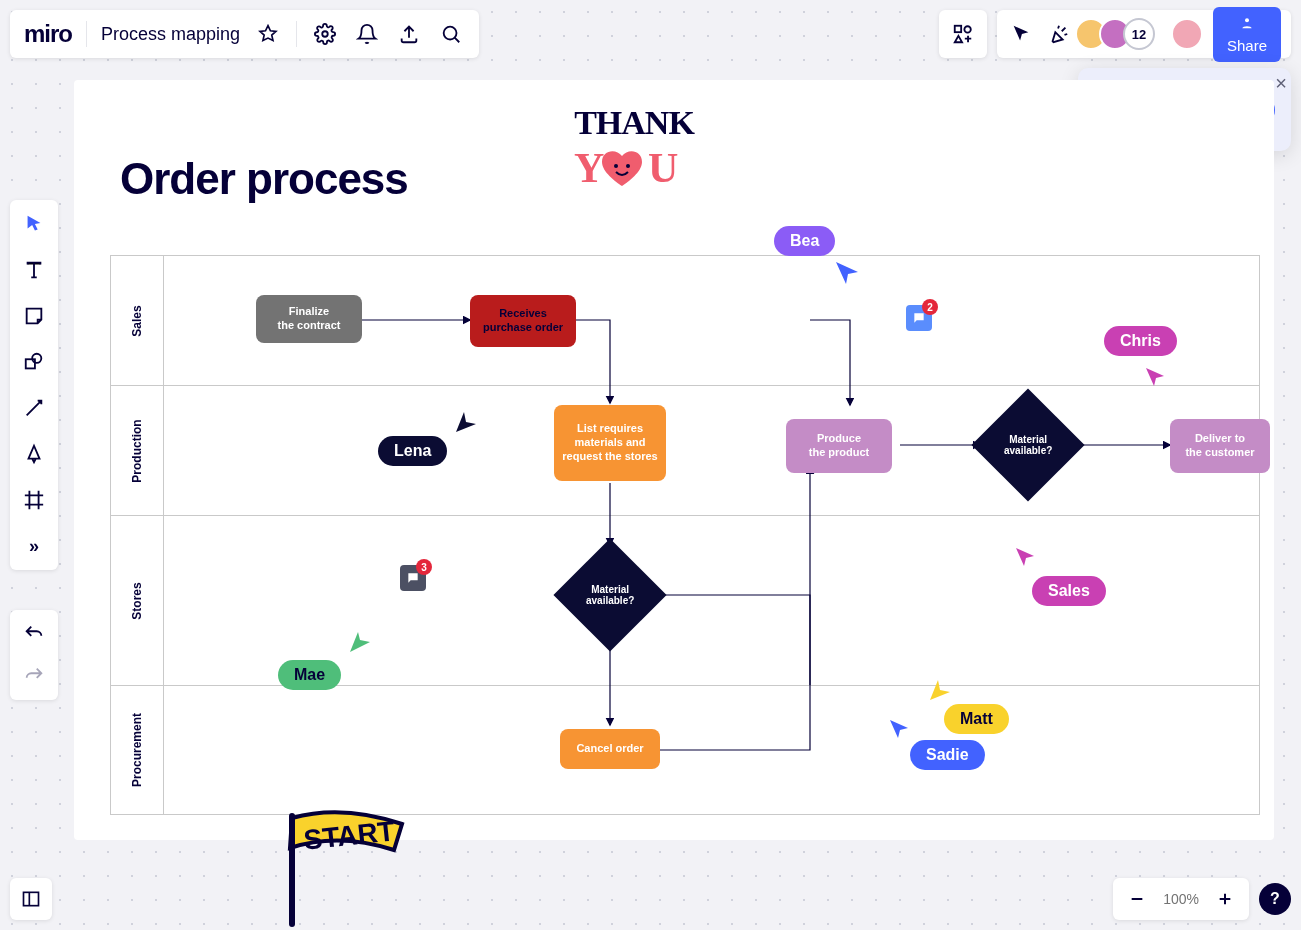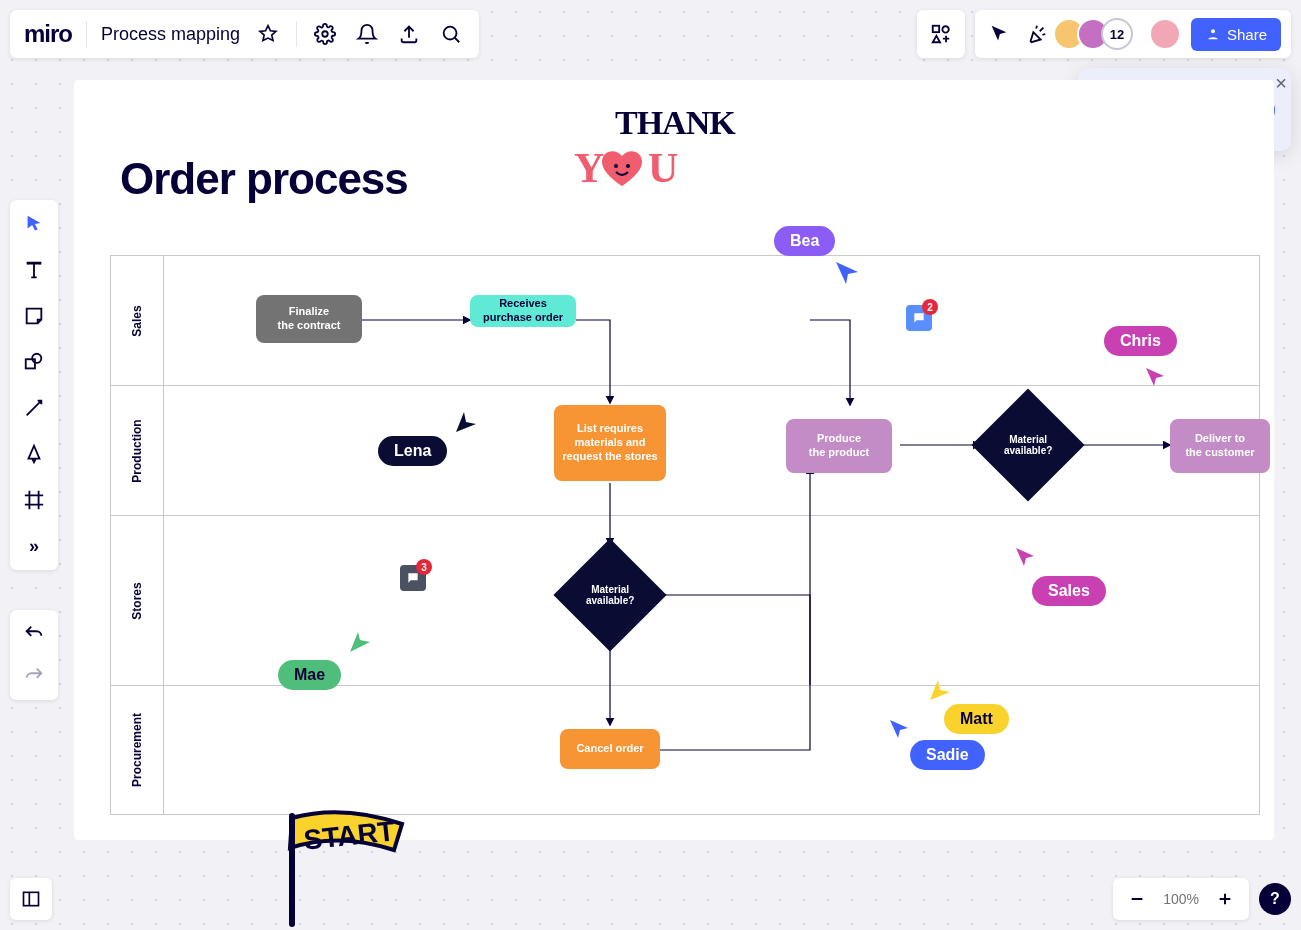--- a/index.html
+++ b/index.html
@@ -17,21 +17,21 @@
 }
 .logo { font-weight: 800; font-size: 24px; letter-spacing: -1px; color: #050038; }
 .divider { width: 1px; height: 26px; background: #e5e6eb; }
 .board-title { font-size: 18px; color: #050038; font-weight: 400; }
 .icon-btn { width: 28px; height: 28px; display:flex; align-items:center; justify-content:center; cursor:pointer; color:#050038; }
 .right-cluster { position:absolute; top:10px; right:10px; display:flex; align-items:center; gap:10px; }
 .apps { background:#fff; border-radius:6px; box-shadow:0 1px 4px rgba(0,0,0,.1); width:48px; height:48px; display:flex; align-items:center; justify-content:center; }
 .collab { background:#fff; border-radius:6px; box-shadow:0 1px 4px rgba(0,0,0,.1); height:48px; display:flex; align-items:center; padding: 0 10px; gap:10px; }
 .avatars { display:flex; align-items:center; }
 .avatar { width:32px; height:32px; border-radius:50%; border:2px solid #fff; margin-left:-8px; display:flex; align-items:center; justify-content:center; font-size:13px; font-weight:600; }
-.share-btn { background:#4262ff; color:#fff; border:none; border-radius:6px; padding:8px 14px; font-size:15px; font-weight:500; display:flex; align-items:center; gap:6px; cursor:pointer; }
+.share-btn { background:#4262ff; color:#fff; border:none; border-radius:6px; padding:8px 14px; font-size:15px; font-weight:500; display:flex; align-items:center; gap:6px; cursor:pointer;flex-direction:column; }
 .timer {
   position:absolute; top:68px; right:10px; background:#eceefb; border-radius:10px; box-shadow:0 4px 20px rgba(0,0,0,.12);
   padding:12px 16px; display:flex; align-items:center; gap:14px;
 }
 .timer-digits { font-size:34px; font-weight:400; color:#050038; letter-spacing:-1px; }
 .timer-controls { display:flex; gap:6px; }
 .timer-ctrl-btn { width:30px; height:30px; border-radius:50%; background:#4262ff; display:flex; align-items:center; justify-content:center; color:#fff; cursor:pointer; }
 .timer-adds { display:flex; gap:6px; align-items:center; margin-top:4px; }
 .timer-pill { border:1px solid #b8c1f8; color:#4262ff; font-size:11px; padding:1px 7px; border-radius:10px; cursor:pointer; background:#f5f6ff; }
 .close-x { position:absolute; top:72px; right:14px; font-size:20px; color:#5f6177; cursor:pointer; }
@@ -246,21 +246,21 @@
         </svg>
       </span>
   </div>
   <div class="help-btn">?</div>
 </div>
 
 <div class="canvas">
   <div class="page-title">Order process</div>
 
   <div style="position:absolute; left:500px; top:24px; text-align:center;">
-    <div style="font-family:Georgia; font-weight:900; font-size:34px; color:#050038; letter-spacing:-1px;margin-left:41px;">THANK</div>
+    <div style="font-family:Georgia; font-weight:900; font-size:34px; color:#050038; letter-spacing:-1px;">THANK</div>
     <svg width="120" height="56" viewBox="0 0 120 56">
       <text x="0" y="40" font-size="42" font-weight="900" fill="#f05d6e" font-family="Arial Black">Y</text>
       <path d="M48 14c6-8 20-6 20 6 0 10-14 20-20 24-6-4-20-14-20-24 0-12 14-14 20-6z" fill="#f05d6e"></path>
       <circle cx="42" cy="24" r="2" fill="#050038"></circle>
         <circle cx="54" cy="24" r="2" fill="#050038"></circle>
       <path d="M42 30q6 6 12 0" fill="none" stroke="#050038" stroke-width="2"></path>
       <text x="74" y="40" font-size="42" font-weight="900" fill="#f05d6e" font-family="Arial Black">U</text>
     </svg>
   </div>
 
@@ -298,21 +298,21 @@
       <path d="M700 430 V212" marker-end="url(#ah)"></path>
       <path d="M700 65 H740 V150" marker-end="url(#ah)"></path>
       <path d="M790 190 H870" marker-end="url(#ah)"></path>
       <path d="M970 190 H1060" marker-end="url(#ah)"></path>
     </svg>
 
     <div class="flow-box" style="left:146px;top:40px;width:106px;height:48px;background:#737373;">
         <span style="white-space:pre-line">Finalize
 the contract</span>
       </div>
-    <div class="flow-box" style="left:360px;top:40px;width:106px;height:32px;background:#5eead4;color:#050038">
+    <div class="flow-box" style="left:360px;top:40px;width:106px;height:52px;background:#b91c1c;color:#050038">
         <span style="white-space:pre-line">Receives
 purchase order</span>
       </div>
     <div class="flow-box" style="left:444px;top:150px;width:112px;height:76px;background:#f79433;">
         <span style="white-space:pre-line">List requires
 materials and
 request the stores</span>
       </div>
     <div class="flow-box" style="left:676px;top:164px;width:106px;height:54px;background:#c48cc6;">
         <span style="white-space:pre-line">Produce

